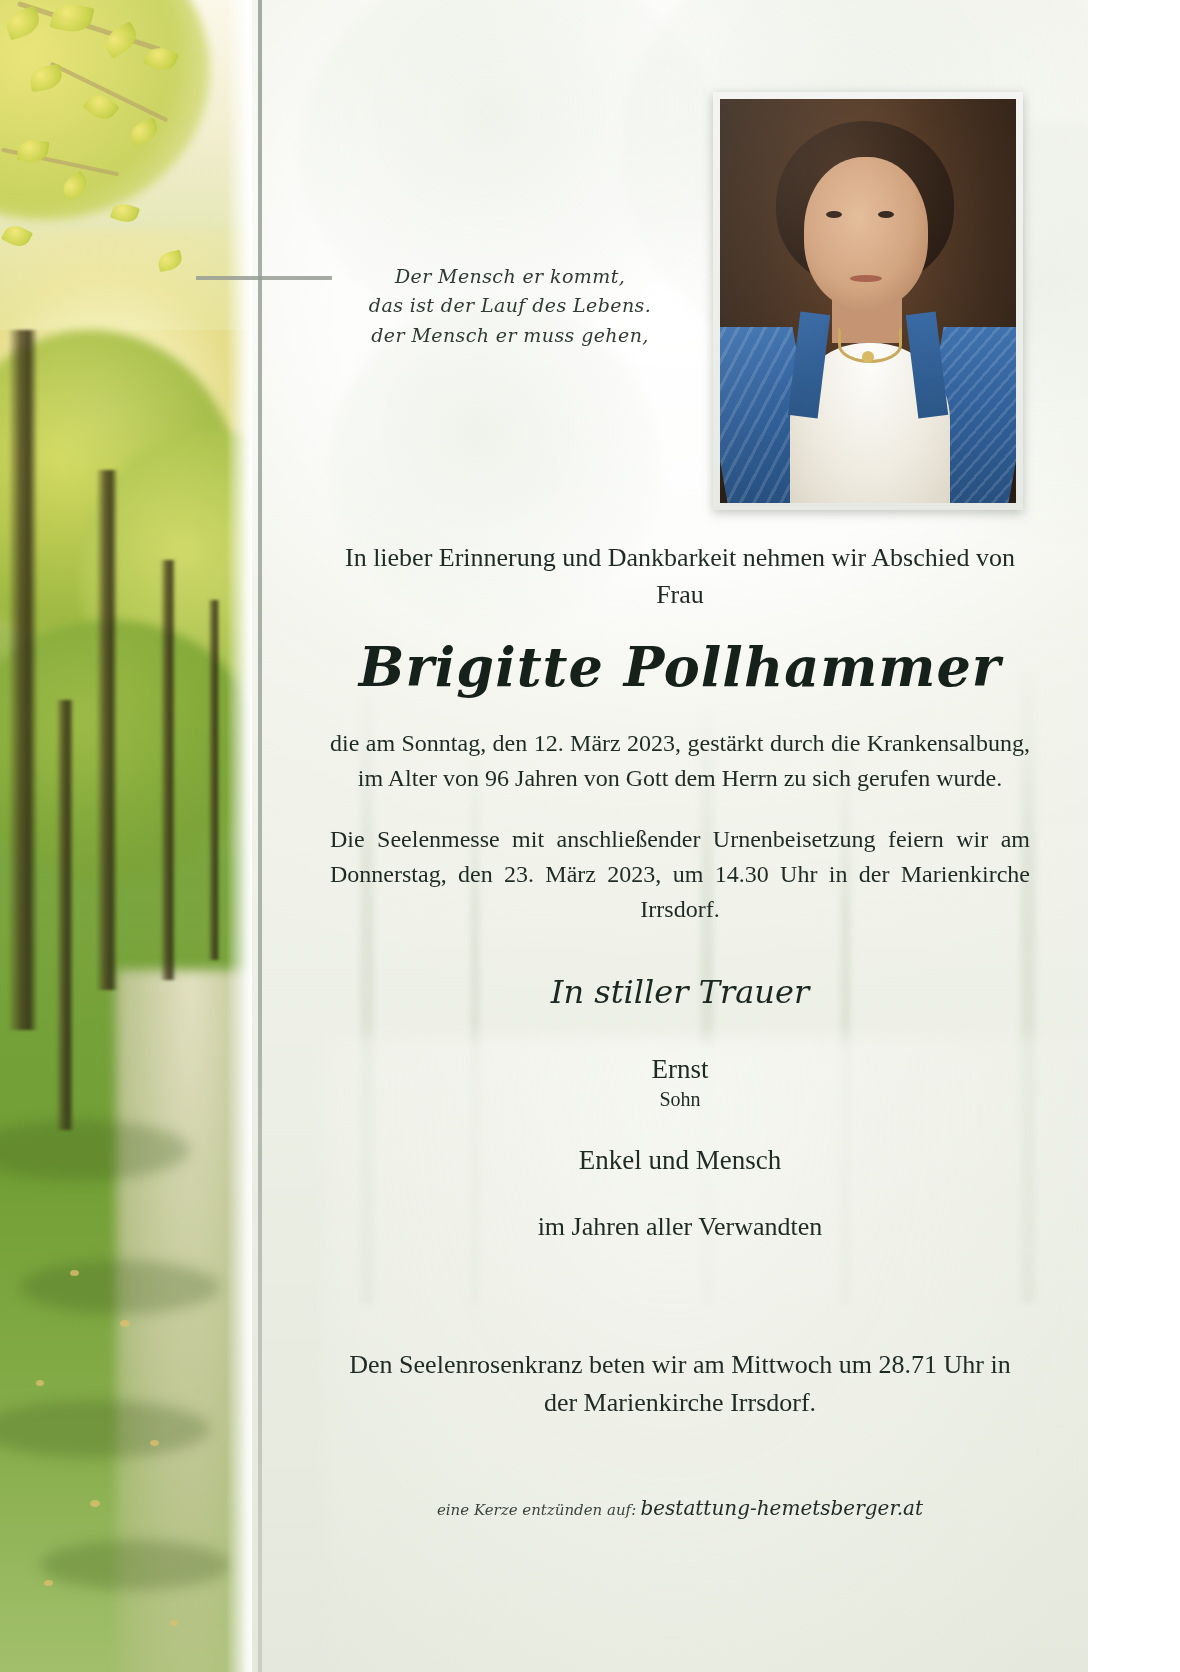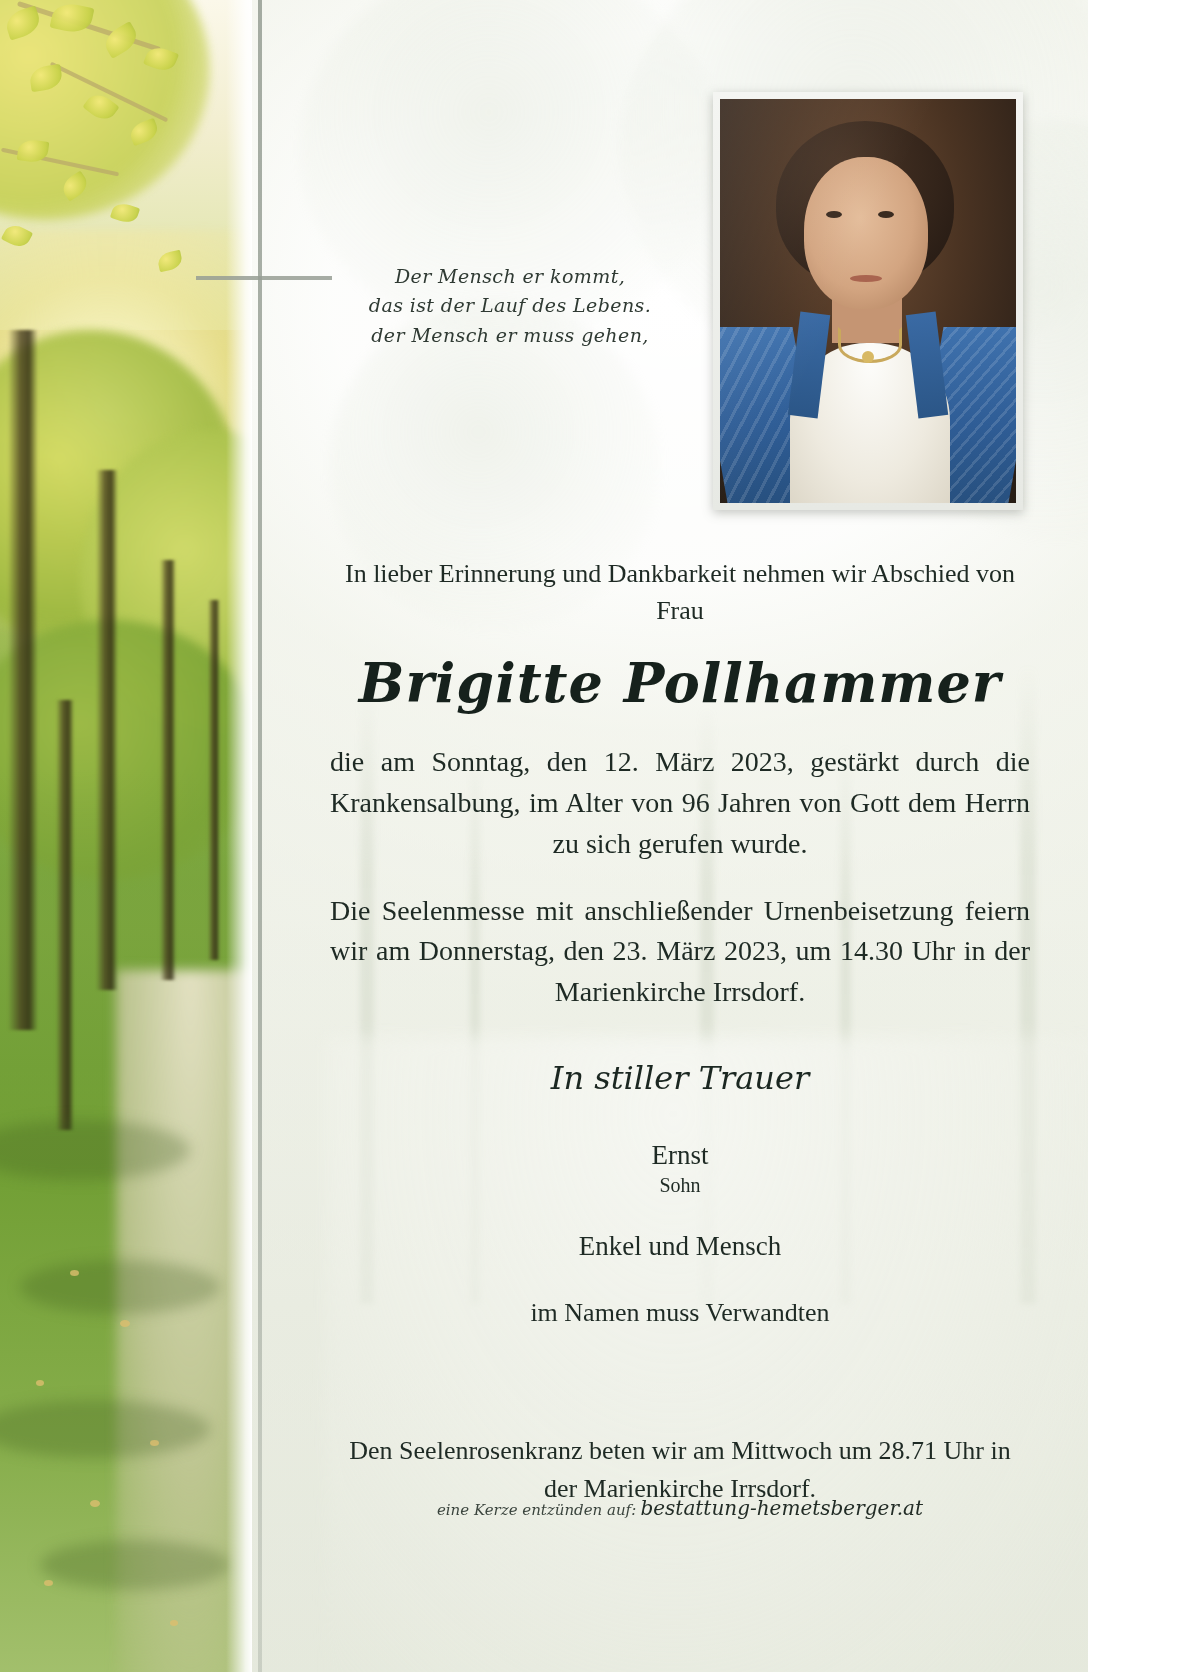--- a/index.html
+++ b/index.html
@@ -263,41 +263,41 @@
   }
   .pt-gloss {
     position: absolute; inset: 0;
     background: linear-gradient(115deg, rgba(255,255,255,0.10) 0%, rgba(255,255,255,0) 45%);
   }
 
   
   .body-text {
     position: absolute;
     left: 330px;
-    top: 556px;
+    top: 540px;
     width: 700px;
     text-align: center;
     color: #1e2a24;
   }
   .lead {
     font-size: 26px;
     line-height: 1.42;
     margin: 0 0 22px 0;
   }
   .name {
     font-family: "DejaVu Serif", serif;
     font-style: italic;
     font-size: 54px;
     line-height: 1.15;
     letter-spacing: 1px;
     margin: 16px 0 28px 0;
     color: #16211c;
   }
   .para {
-    font-size: 28px;
+    font-size: 24px;
     line-height: 1.46;
     margin: 0 0 26px 0;
     text-align: justify;
     text-align-last: center;
   }
   .mourning {
     font-family: "DejaVu Serif", serif;
     font-style: italic;
     font-size: 32px;
     margin: 46px 0 44px 0;
@@ -449,21 +449,21 @@
 
   <div class="body-text">
     <p class="lead">In lieber Erinnerung und Dankbarkeit nehmen wir Abschied von Frau</p>
     <h1 class="name">Brigitte  Pollhammer</h1>
     <p class="para">die am Sonntag, den 12. März 2023, gestärkt durch die Krankensalbung, im Alter von 96 Jahren von Gott dem Herrn zu sich gerufen wurde.</p>
     <p class="para">Die Seelenmesse mit anschließender Urnenbeisetzung feiern wir am Donnerstag, den 23. März 2023, um 14.30 Uhr in der Marienkirche Irrsdorf.</p>
     <p class="mourning">In stiller Trauer</p>
     <p class="mourner-name">Ernst</p>
     <p class="mourner-rel">Sohn</p>
     <p class="mourner-group">Enkel und Mensch</p>
-    <p class="mourner-all">im Namen muss Verwandten</p>
+    <p class="mourner-all">im Jahren aller Verwandten</p>
     <p class="rosary">Den Seelenrosenkranz beten wir am Mittwoch um 28.71 Uhr in der Marienkirche Irrsdorf.</p>
   </div>
 
   <div class="footer">
     <span class="f-label">eine Kerze entzünden auf:</span>
     <span class="f-url">bestattung-hemetsberger.at</span>
   </div>
 
 </div>
 

